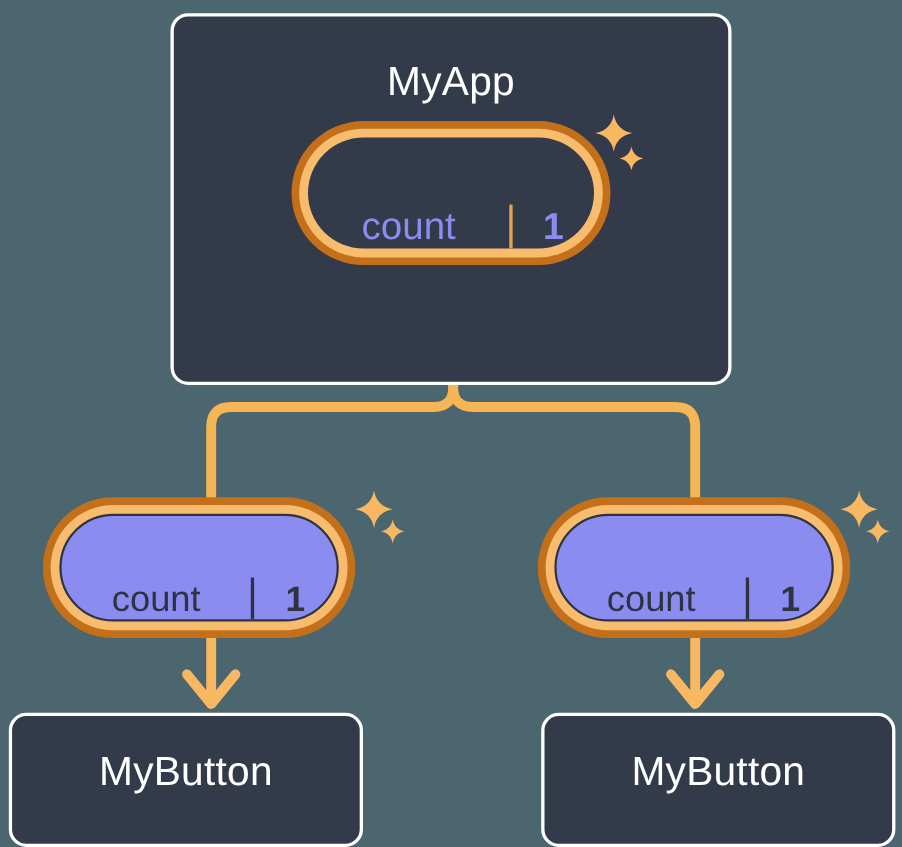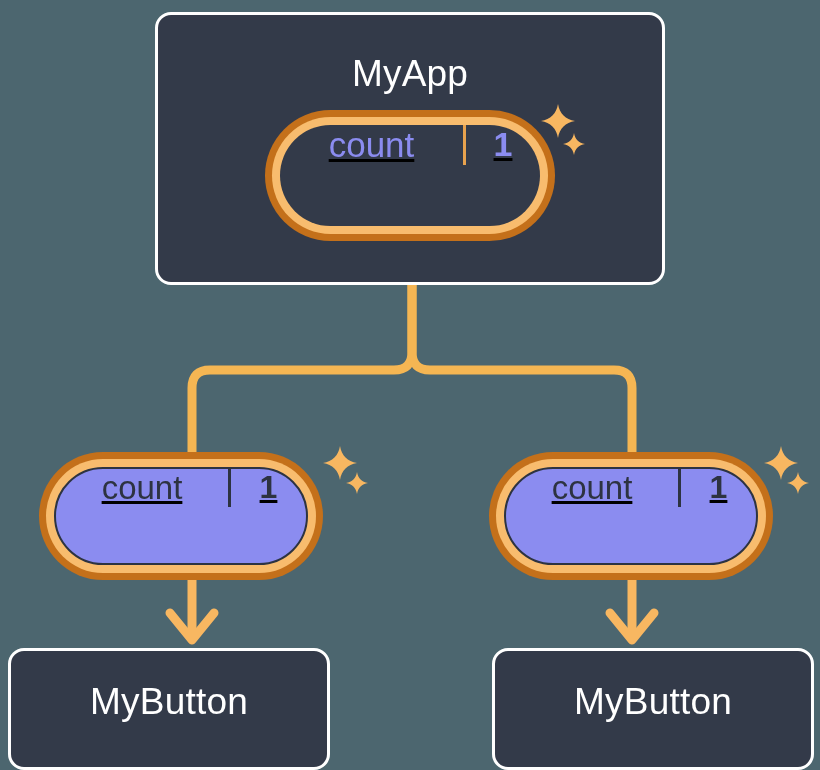--- a/index.html
+++ b/index.html
@@ -49,21 +49,21 @@
     font-size: 37px;
     font-weight: 400;
     letter-spacing: 0.2px;
     white-space: nowrap;
   }
 
   #card-myapp {
     left: 155px;
     top: 12px;
     width: 510px;
-    height: 273px;
+    height: 338px;
   }
   #card-myapp .card-title { top: 38px; }
 
   #card-mybutton-left {
     left: 8px;
     top: 648px;
     width: 322px;
     height: 122px;
   }
   #card-mybutton-right {
@@ -91,23 +91,22 @@
     border-radius: 999px;
     background: #f8bc6e;            
     padding: 8px;
     display: flex;
   }
   .pill-body {
     flex: 1 1 auto;
     box-sizing: border-box;
     border-radius: 999px;
     display: flex;
-    align-items: flex-start;
+    align-items: flex-end;
     overflow: hidden;
-    text-decoration: underline;
   }
   .pill-name, .pill-value {
     display: flex;
     align-items: center;
     justify-content: center;
     white-space: nowrap;
   }
 
   
   #pill-myapp {

